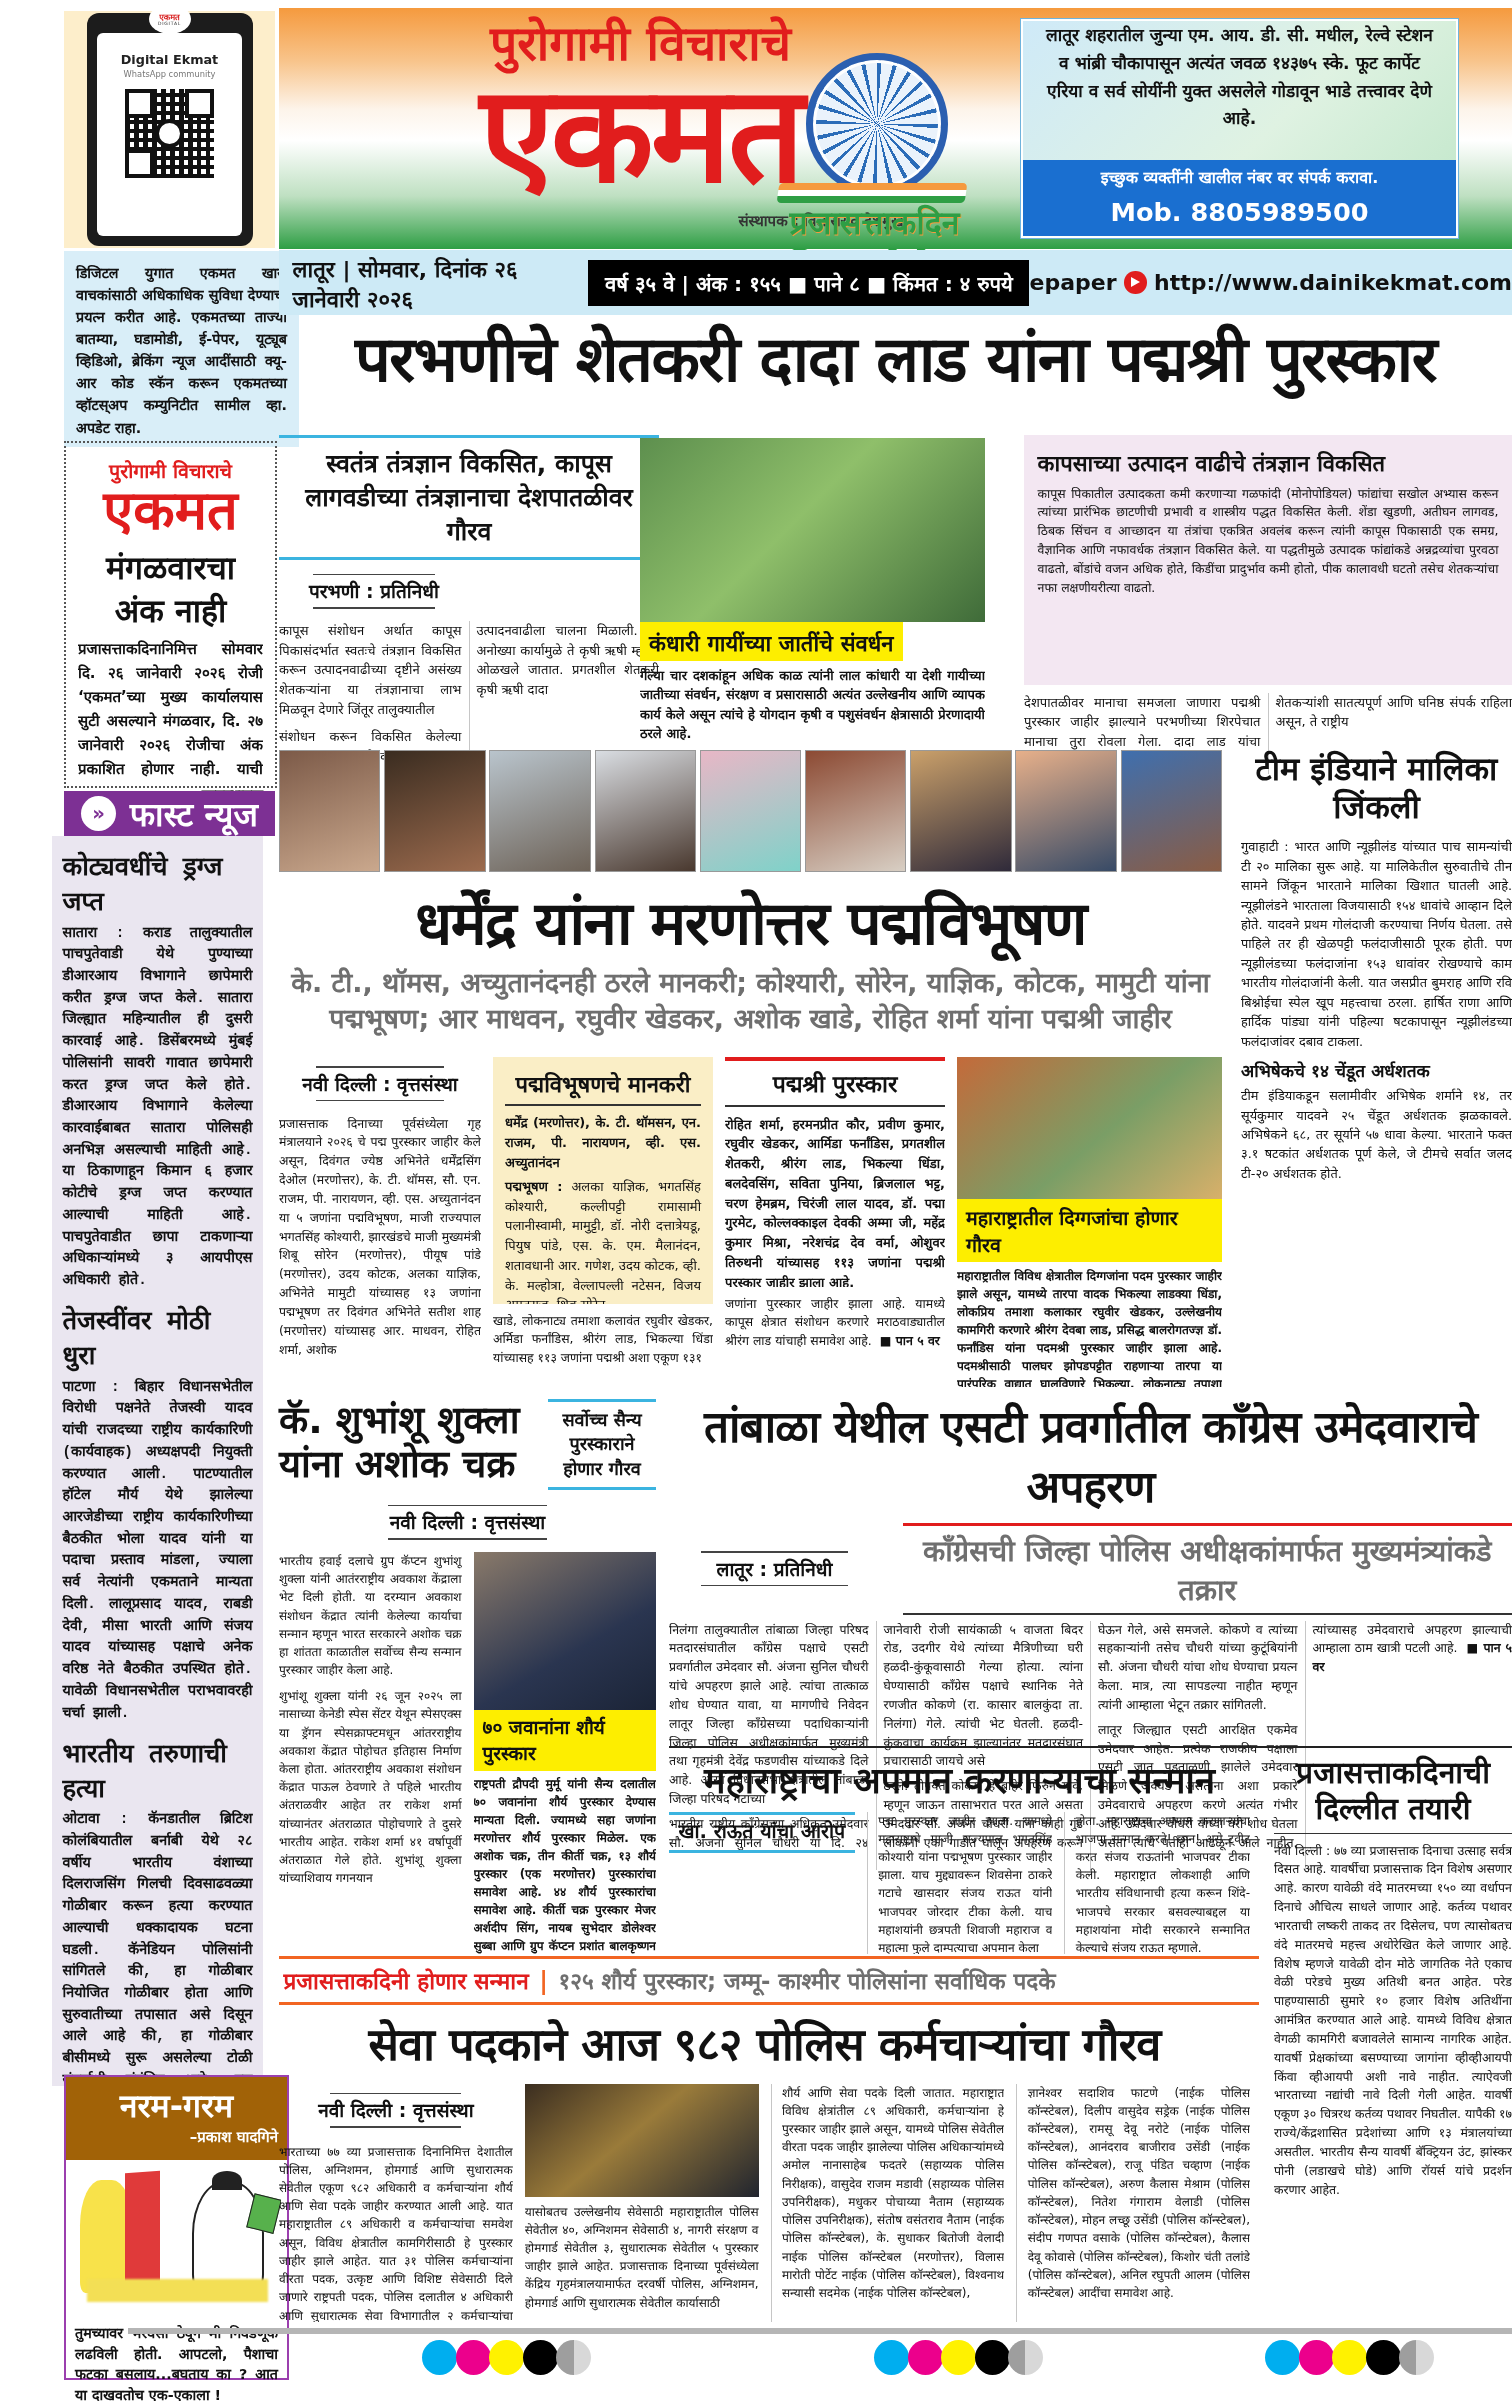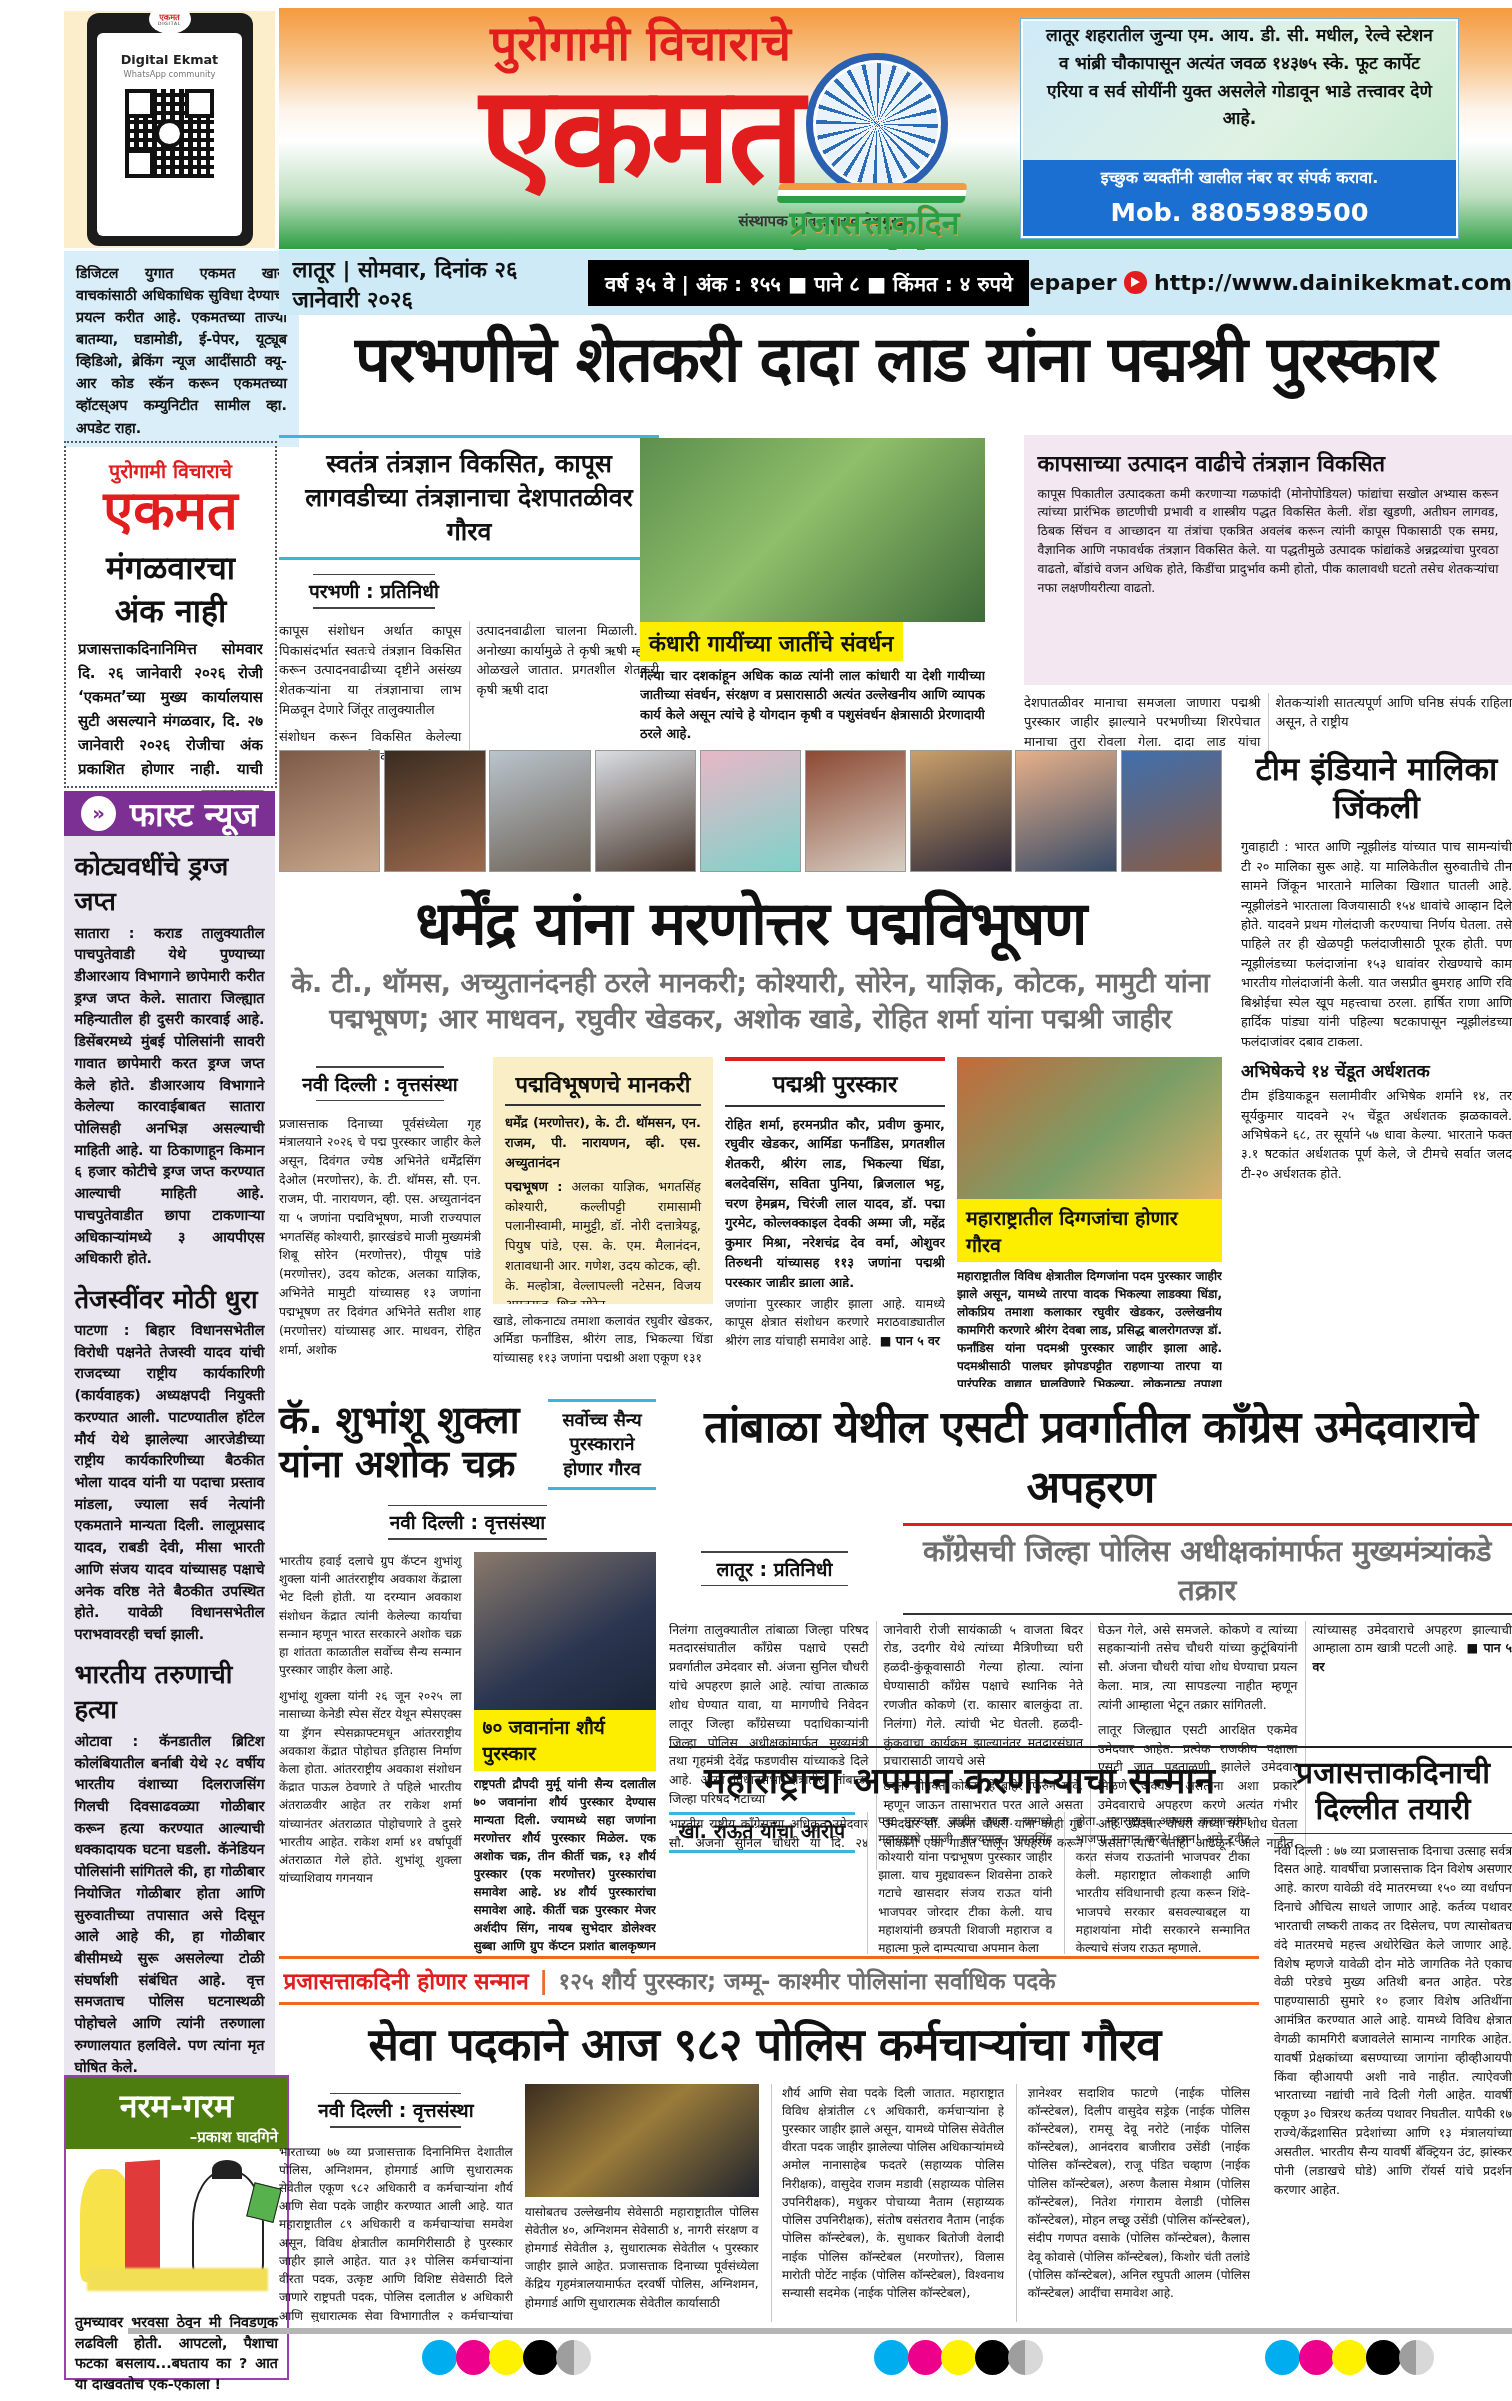--- a/index.html
+++ b/index.html
@@ -87,21 +87,21 @@
   .notice-sign{font-weight:800;font-size:15px;text-align:right;}
   .fastbar{background:#7d3094;color:#fff;display:flex;align-items:center;justify-content:center;gap:13.6px;}
   .fastbar-title{font-weight:800;font-size:33px;}
   .chev{width:35px;height:35px;border-radius:50%;background:#fff;color:#7d3094;display:flex;align-items:center;justify-content:center;
         font-size:19.6px;font-weight:800;line-height:1;}
   .fastlist{background:#eae6f0;padding:12px 10.5px;}
   .fast-title{font-weight:800;font-size:25.6px;margin:10.5px 0 4.5px;}
   .fast-body{font-size:14.3px;font-weight:600;line-height:1.52;text-align:justify;}
 
   .cartoon-box{border:2.3px solid #9b3fae;background:#fff;}
-  .cartoon-head{background:#4d7c0f;color:#fff;padding:6px 9px 3px;}
+  .cartoon-head{background:#a16207;color:#fff;padding:6px 9px 14px;}
   .cartoon-title{font-weight:800;font-size:32px;text-align:center;}
   .cartoon-author{font-weight:600;font-size:15px;text-align:right;}
   .cartoon-art{position:relative;height:151px;margin:6px;background:#fff;overflow:hidden;}
   .cartoon-cap{font-weight:700;font-size:14.3px;line-height:1.45;padding:0 9px 7.5px;text-align:justify;}
 
   .banner{border-top:3.8px solid #f26522;border-bottom:3.8px solid #f26522;display:flex;align-items:center;gap:10.5px;padding:6px 4.5px;}
   .banner-left{color:#e11d1d;font-weight:800;font-size:22.6px;white-space:nowrap;}
   .banner-sep{color:#f26522;font-weight:800;font-size:24px;}
   .banner-right{color:#6f6f6f;font-weight:800;font-size:22.6px;white-space:nowrap;}
 
@@ -206,21 +206,21 @@
     <div class="notice-title">मंगळवारचा अंक नाही</div>
     <div class="notice-body clip" style="height:147px;">प्रजासत्ताकदिनानिमित्त सोमवार दि. २६ जानेवारी २०२६ रोजी ‘एकमत’च्या मुख्य कार्यालयास सुटी असल्याने मंगळवार, दि. २७ जानेवारी २०२६ रोजीचा अंक प्रकाशित होणार नाही. याची वाचक, वितरक, जाहिरातदार यांनी नोंद घ्यावी.</div>
     <div class="notice-sign">–व्यवस्थापक</div>
   </div>
 
   <div class="abs fastbar" style="left:64px;top:791px;width:211px;height:45px;">
     <span class="chev">»</span>
     <span class="fastbar-title">फास्ट न्यूज</span>
   </div>
 
-  <div class="abs fastlist clip" style="left:64px;top:836px;width:190px;height:1226px;">
+  <div class="abs fastlist clip" style="left:52px;top:836px;width:190px;height:1226px;font-family:Liberation Mono, monospace;">
     <div>
       <div class="fast-title" style="margin-top:0;">कोट्यवधींचे ड्रग्ज जप्त</div>
       <div class="fast-body">सातारा : कराड तालुक्यातील पाचपुतेवाडी येथे पुण्याच्या डीआरआय विभागाने छापेमारी करीत ड्रग्ज जप्त केले. सातारा जिल्ह्यात महिन्यातील ही दुसरी कारवाई आहे. डिसेंबरमध्ये मुंबई पोलिसांनी सावरी गावात छापेमारी करत ड्रग्ज जप्त केले होते. डीआरआय विभागाने केलेल्या कारवाईबाबत सातारा पोलिसही अनभिज्ञ असल्याची माहिती आहे. या ठिकाणाहून किमान ६ हजार कोटीचे ड्रग्ज जप्त करण्यात आल्याची माहिती आहे. पाचपुतेवाडीत छापा टाकणाऱ्या अधिकाऱ्यांमध्ये ३ आयपीएस अधिकारी होते.</div>
     </div>
     <div>
       <div class="fast-title">तेजस्वींवर मोठी धुरा</div>
       <div class="fast-body">पाटणा : बिहार विधानसभेतील विरोधी पक्षनेते तेजस्वी यादव यांची राजदच्या राष्ट्रीय कार्यकारिणी (कार्यवाहक) अध्यक्षपदी नियुक्ती करण्यात आली. पाटण्यातील हॉटेल मौर्य येथे झालेल्या आरजेडीच्या राष्ट्रीय कार्यकारिणीच्या बैठकीत भोला यादव यांनी या पदाचा प्रस्ताव मांडला, ज्याला सर्व नेत्यांनी एकमताने मान्यता दिली. लालूप्रसाद यादव, राबडी देवी, मीसा भारती आणि संजय यादव यांच्यासह पक्षाचे अनेक वरिष्ठ नेते बैठकीत उपस्थित होते. यावेळी विधानसभेतील पराभवावरही चर्चा झाली.</div>
     </div>
     <div>
       <div class="fast-title">भारतीय तरुणाची हत्या</div>

